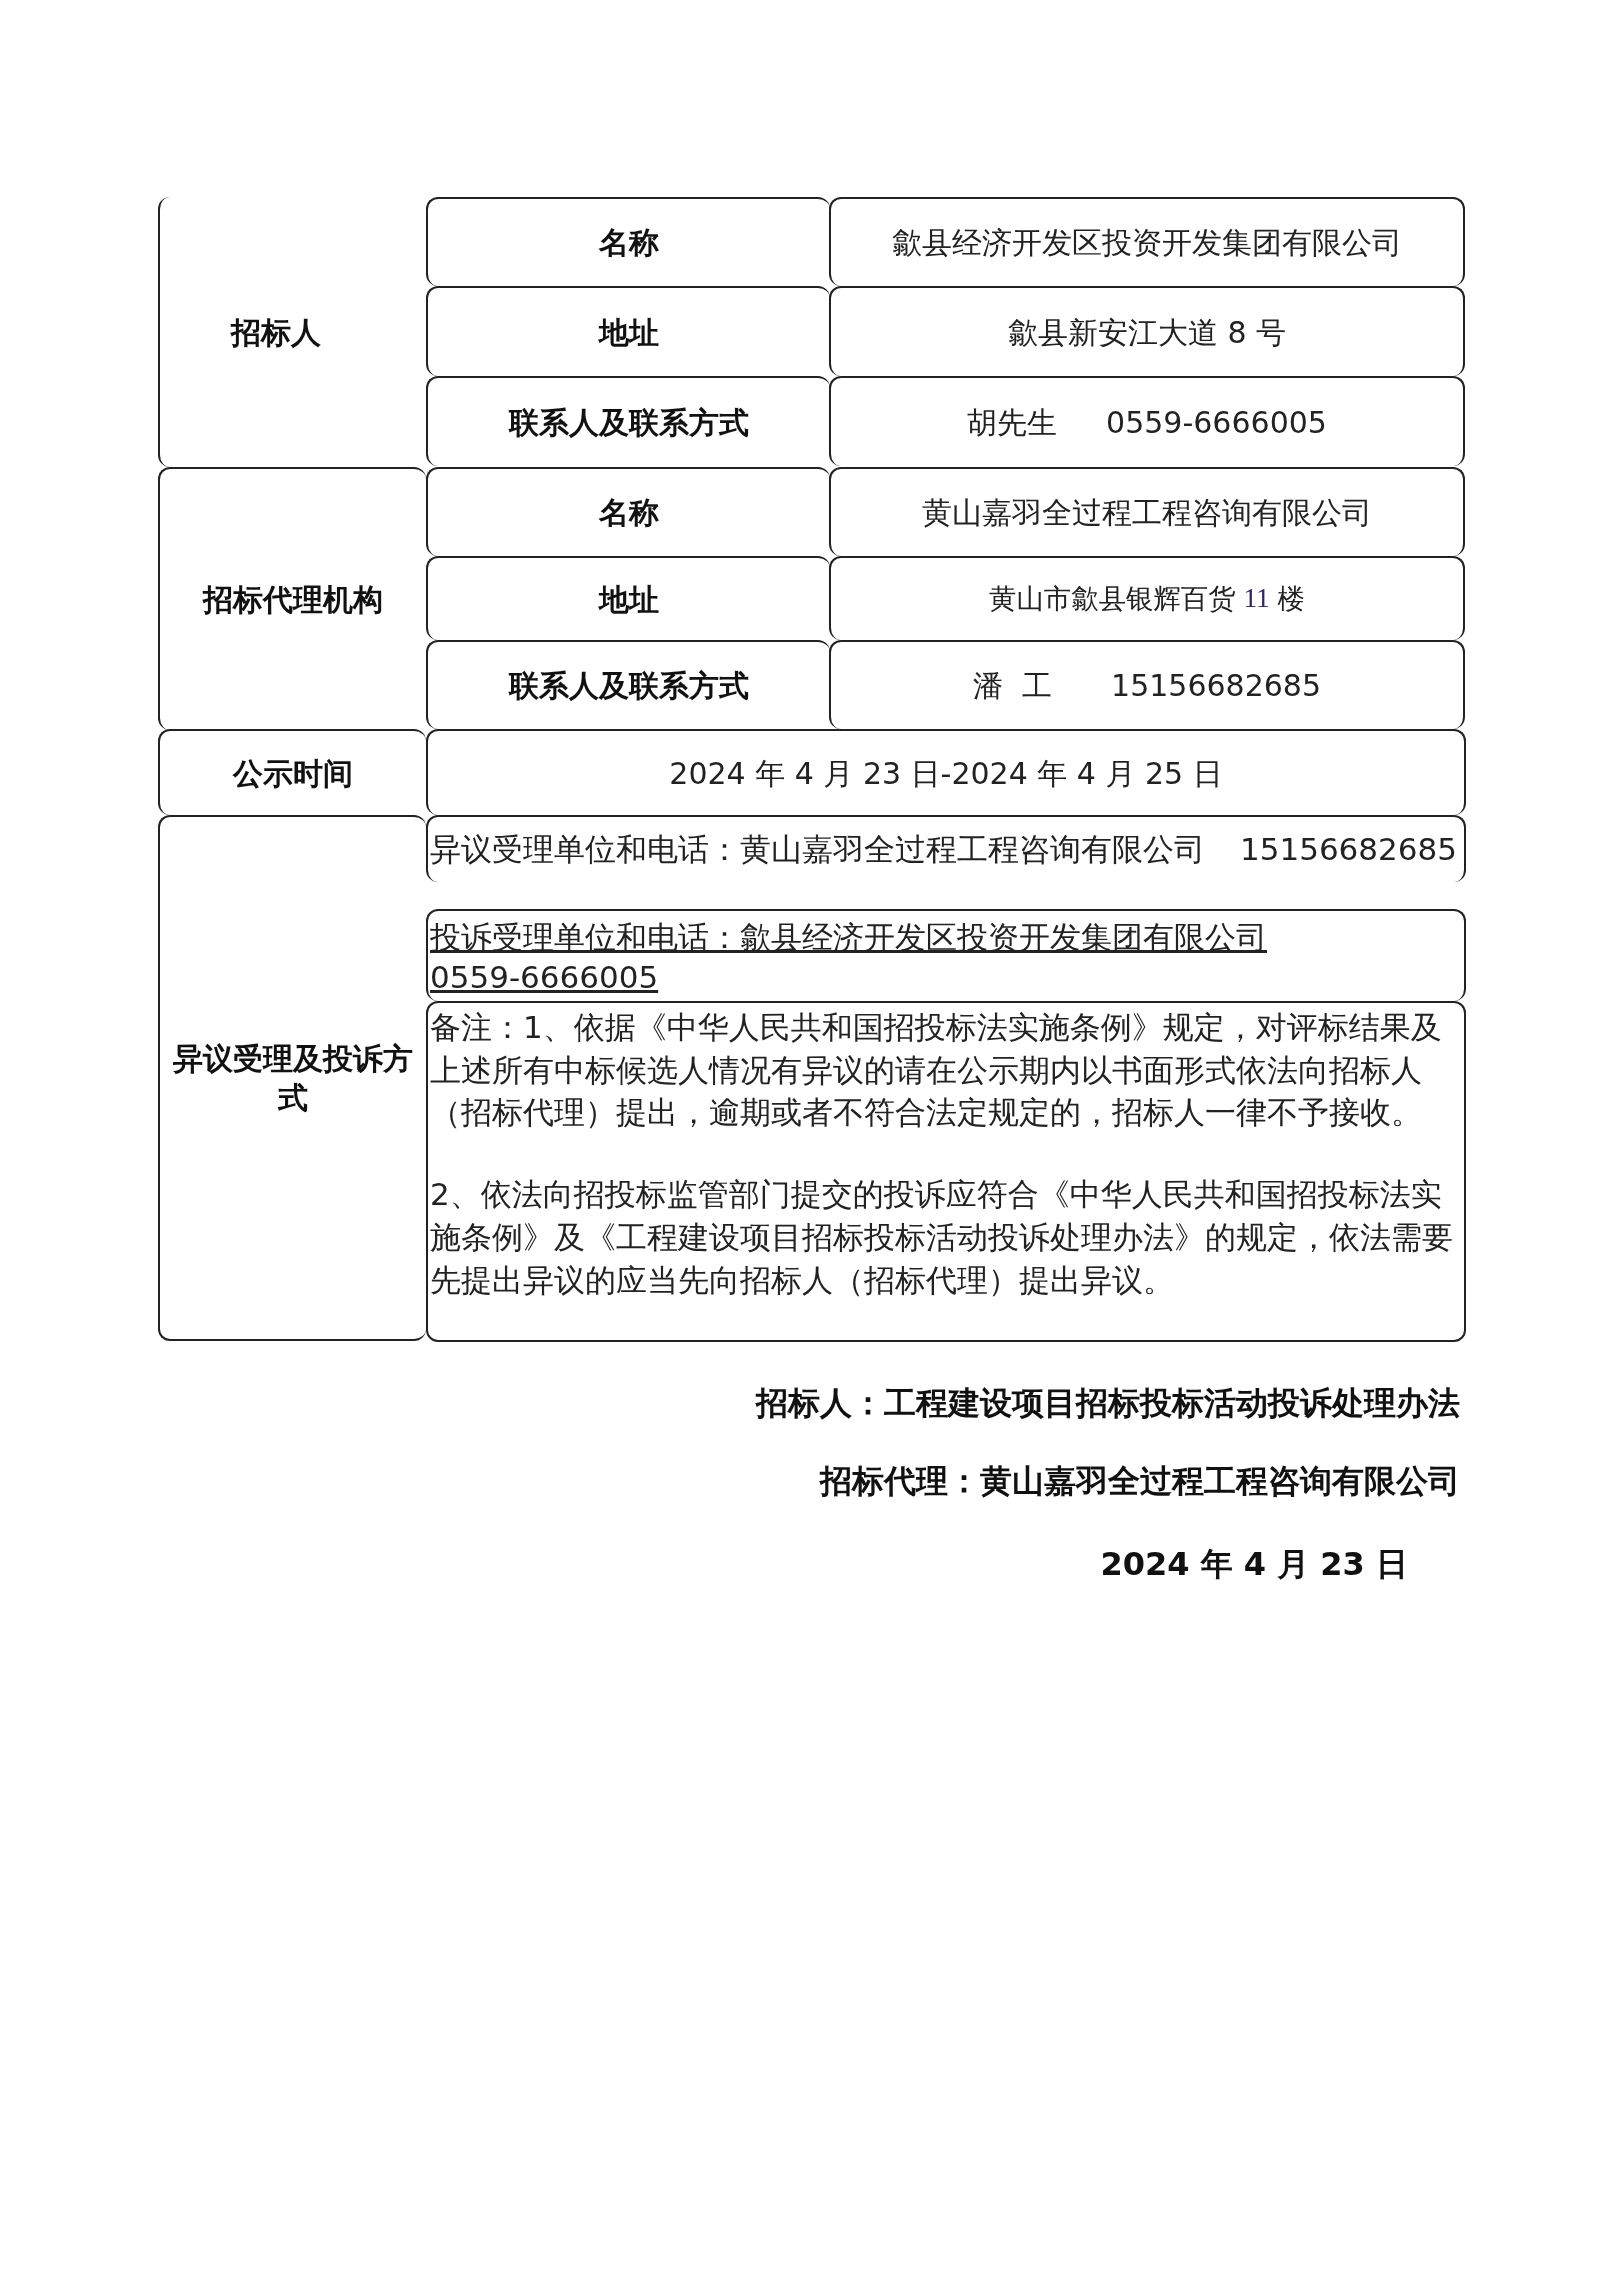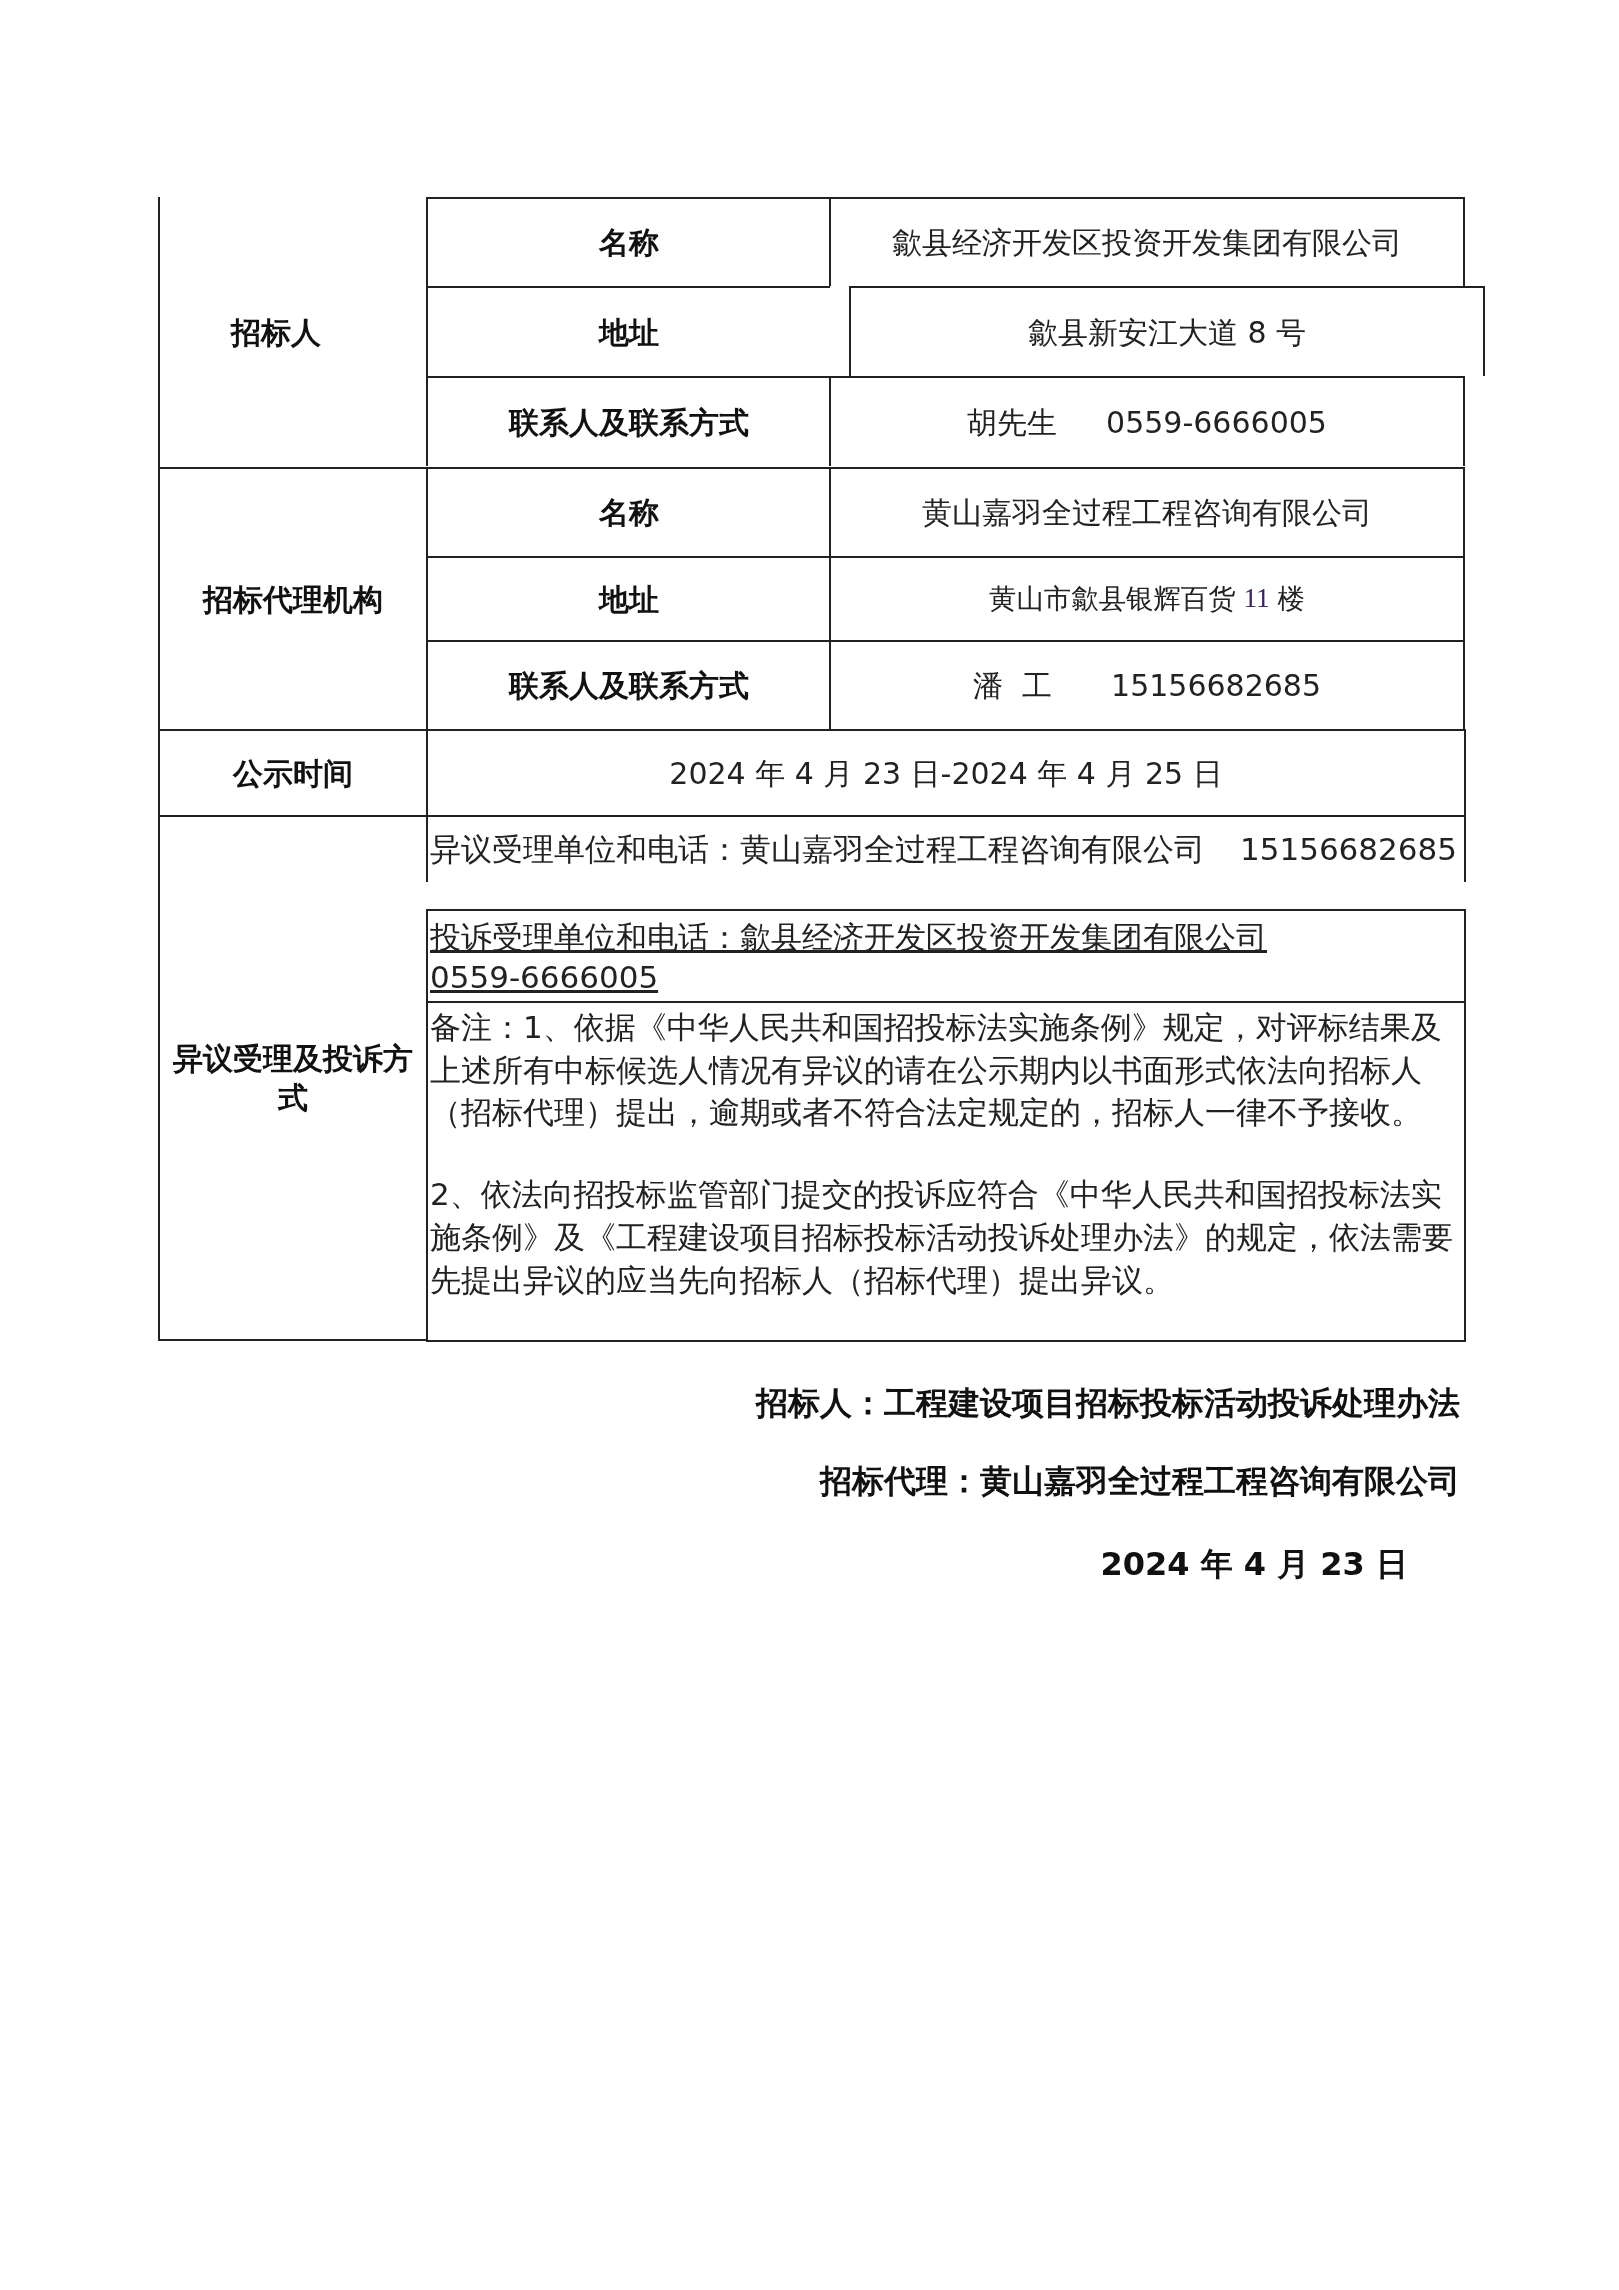--- a/index.html
+++ b/index.html
@@ -31,20 +31,21 @@
     }
     .cell {
       position: absolute;
       box-sizing: border-box;
       display: flex;
       align-items: center;
       justify-content: center;
       text-align: center;
       font-size: 30px;
       line-height: 1.3;
+      border-radius: 12px;
     }
     .b-top { border-top: 2px solid #222; }
     .b-left { border-left: 2px solid #222; }
     .b-right { border-right: 2px solid #222; }
     .b-bottom { border-bottom: 2px solid #222; }
     .bold { font-weight: bold; }
     .thin {
       font-family: "DejaVu Sans", "Liberation Sans", sans-serif;
       font-size: 30px;
       color: #222;
@@ -87,21 +88,21 @@
     <div class="cell b-left b-top bold" style="left:268px; top:0; width:404px; height:89px;">
       <span>名称</span>
     </div>
     <div class="cell b-left b-top b-right thin" style="left:671px; top:0; width:636px; height:89px;">
       <span>歙县经济开发区投资开发集团有限公司</span>
     </div>
 
     <div class="cell b-left b-top bold" style="left:268px; top:89px; width:404px; height:90px;">
       <span>地址</span>
     </div>
-    <div class="cell b-left b-top b-right thin" style="left:671px; top:89px; width:636px; height:90px;margin-left:20px;">
+    <div class="cell b-left b-top b-right thin" style="left:671px; top:89px; width:636px; height:90px;">
       <span>歙县新安江大道 8 号</span>
     </div>
 
     <div class="cell b-left b-top bold" style="left:268px; top:179px; width:404px; height:90px;">
       <span>联系人及联系方式</span>
     </div>
     <div class="cell b-left b-top b-right thin" style="left:671px; top:179px; width:636px; height:90px;">
       <span>胡先生</span>
       <span class="gap"></span>
       <span>0559-6666005</span>

